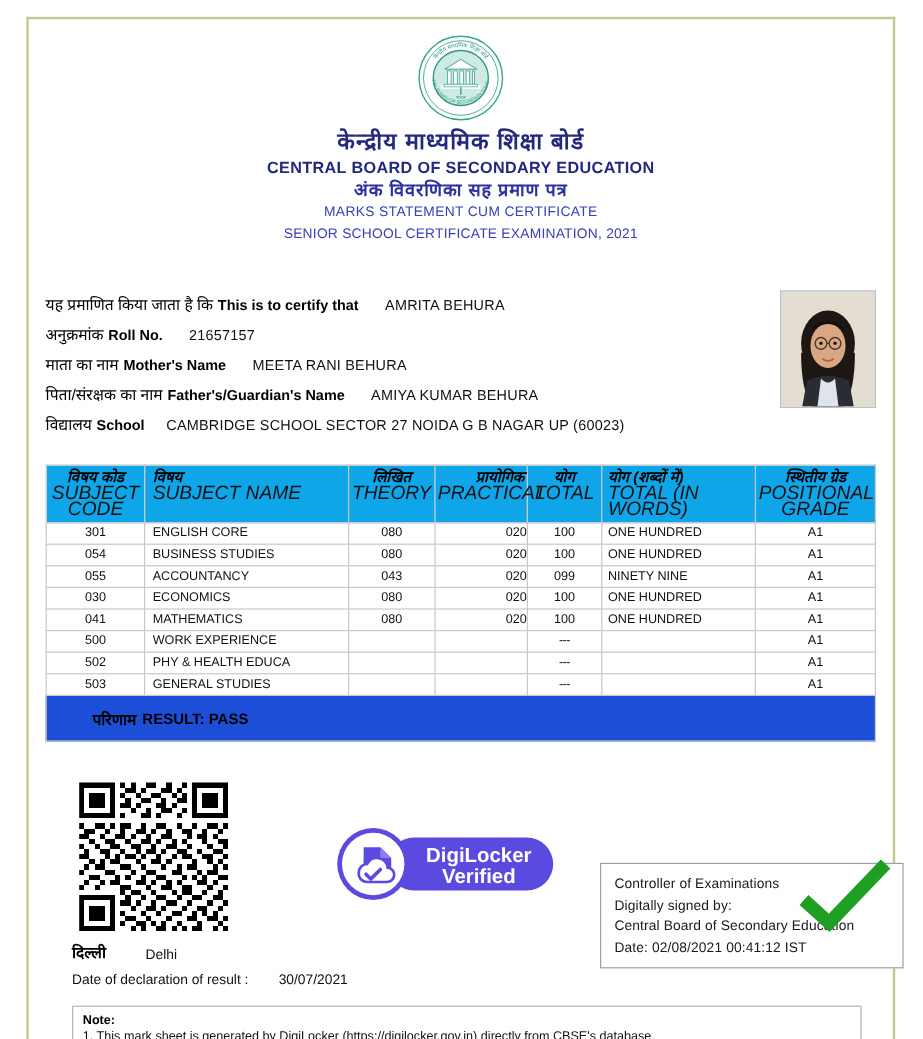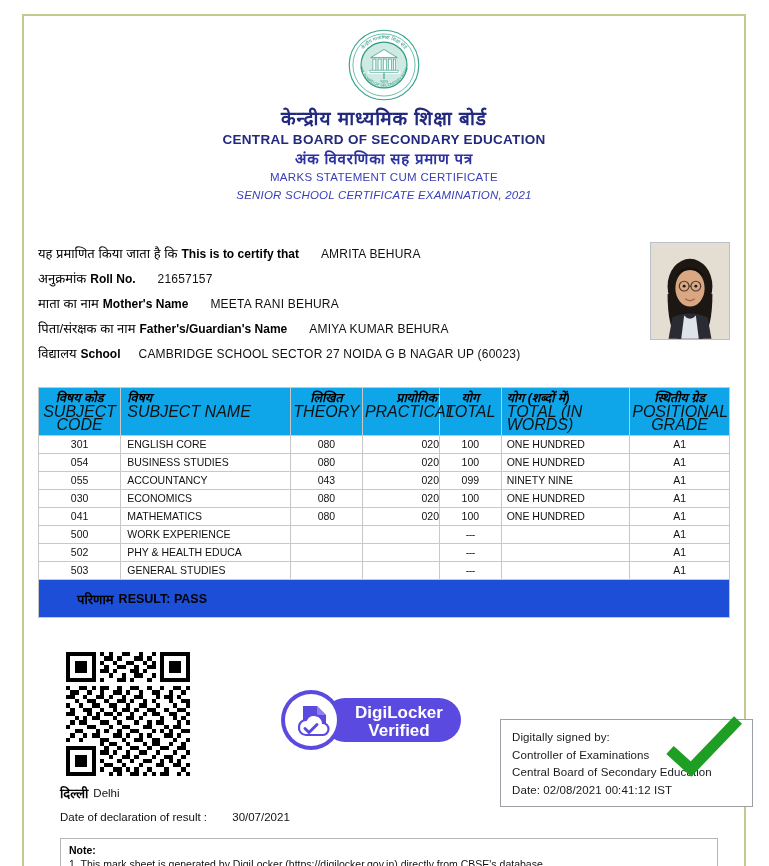--- a/index.html
+++ b/index.html
@@ -22,21 +22,21 @@
   .emblem-wrap { position: absolute; left: 50%; transform: translateX(-50%); top: 12px; }
   .emblem { width: 74px; height: 74px; }
 
   
   .titles { position: absolute; top: 92px; left: 0; right: 0; text-align: center; color: #2a2f86; }
   .t-hi-lg { font-size: 19px; font-weight: 700; letter-spacing: 1px; line-height: 22px; color: #23297f; }
   .t-en-lg { font-size: 13.5px; font-weight: 700; letter-spacing: 0.3px; line-height: 19px; color: #23297f; }
   .t-hi-md { font-size: 15px; font-weight: 600; letter-spacing: 0.8px; line-height: 20px; color: #2b31a0; }
   .t-en-md { font-size: 11.5px; font-weight: 400; letter-spacing: 0.3px; line-height: 17px; color: #3a40b8; }
   .t-hi-md2 { font-size: 15px; font-weight: 600; letter-spacing: 0.8px; line-height: 21px; color: #2b31a0; }
-  .t-en-md2 { font-size: 11.5px; font-weight: 400; letter-spacing: 0.2px; line-height: 18px; color: #3a40b8; font-style: italic; }
+  .t-en-md2 { font-size: 11.5px; font-weight: 400; letter-spacing: 0.2px; line-height: 18px; color: #3a40b8; }
 
   
   .info { position: absolute; top: 228px; left: 14px; width: 620px; }
   .info-row { height: 25px; display: flex; align-items: baseline; font-size: 12.5px; color: #111; }
   .lbl-hi { font-size: 13px; font-weight: 500; color: #000; }
   .lbl-en { font-size: 12px; font-weight: 700; color: #000; margin-left: 4px; }
   .val { font-size: 12px; font-weight: 400; color: #111; margin-left: 22px; letter-spacing: 0.2px; }
   .val.tight { margin-left: 18px; }
 
   
@@ -85,21 +85,21 @@
 
   
   .sig-box {
     position: absolute; left: 476px; top: 703px; width: 253px; height: 88px;
     border: 1px solid #9aa0a6; background: #fff; padding: 9px 0 0 11px;
   }
   .sig-line { font-size: 11.5px; color: #1a1a1a; line-height: 17.5px; letter-spacing: 0.1px; white-space: nowrap; }
   .tick { position: absolute; right: 6px; top: -4px; }
 
   
-  .place { position: absolute; left: 36px; top: 768px; display: flex; align-items: center; }
+  .place { position: absolute; left: 36px; top: 768px; display: flex; align-items: flex-end; gap: 28px; }
   .place-hi { font-size: 13px; font-weight: 600; color: #000; }
   .place-en { font-size: 11.5px; color: #111; margin-left: 5px; }
   .decl { position: absolute; left: 36px; top: 795px; font-size: 11.5px; color: #111; }
   .decl .dval { margin-left: 22px; }
 
   
   .note-box {
     position: absolute; left: 36px; top: 822px; width: 658px;
     border: 1px solid #b5b5b5; background: #fff; padding: 4px 6px 6px 8px;
   }
@@ -543,22 +543,22 @@
         </g>
         <text x="122" y="29" fill="#ffffff" font-size="17" font-weight="bold" text-anchor="middle" font-family="'Liberation Sans',sans-serif">DigiLocker</text>
         <text x="122" y="47" fill="#ffffff" font-size="17" font-weight="bold" text-anchor="middle" font-family="'Liberation Sans',sans-serif">Verified</text>
       </svg>
     </div>
 
     <div class="sig-box">
       <svg class="tick" width="86" height="62" viewBox="0 0 86 62">
         <path d="M10 34 L31 53 L78 4" fill="none" stroke="#1e9e23" stroke-width="11" stroke-linecap="butt" stroke-linejoin="miter"></path>
       </svg>
+      <div class="sig-line">Controller of Examinations</div>
       <div class="sig-line">Digitally signed by:</div>
-      <div class="sig-line">Controller of Examinations</div>
       <div class="sig-line">Central Board of Secondary Education</div>
       <div class="sig-line">Date: 02/08/2021 00:41:12 IST</div>
     </div>
 
     <div class="place">
       <span class="place-hi">दिल्ली</span>
       <span class="place-en">Delhi</span>
     </div>
     <div class="decl">
       <span>Date of declaration of result :</span>

